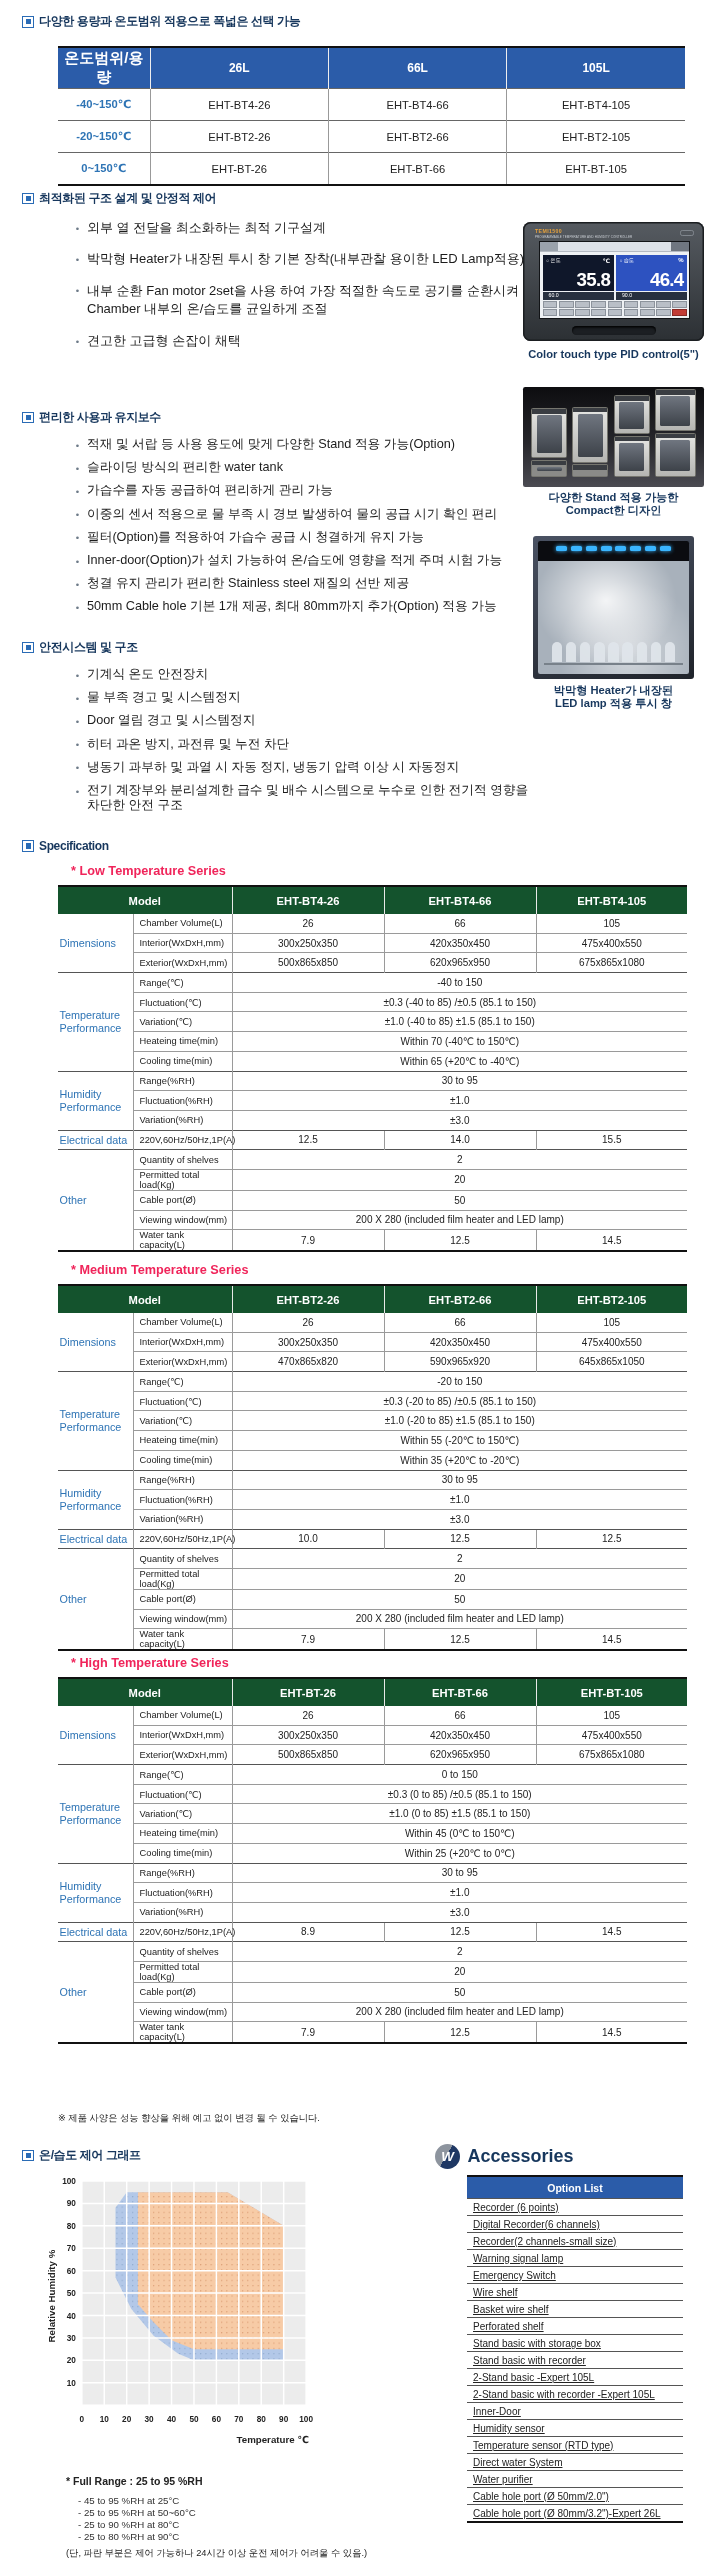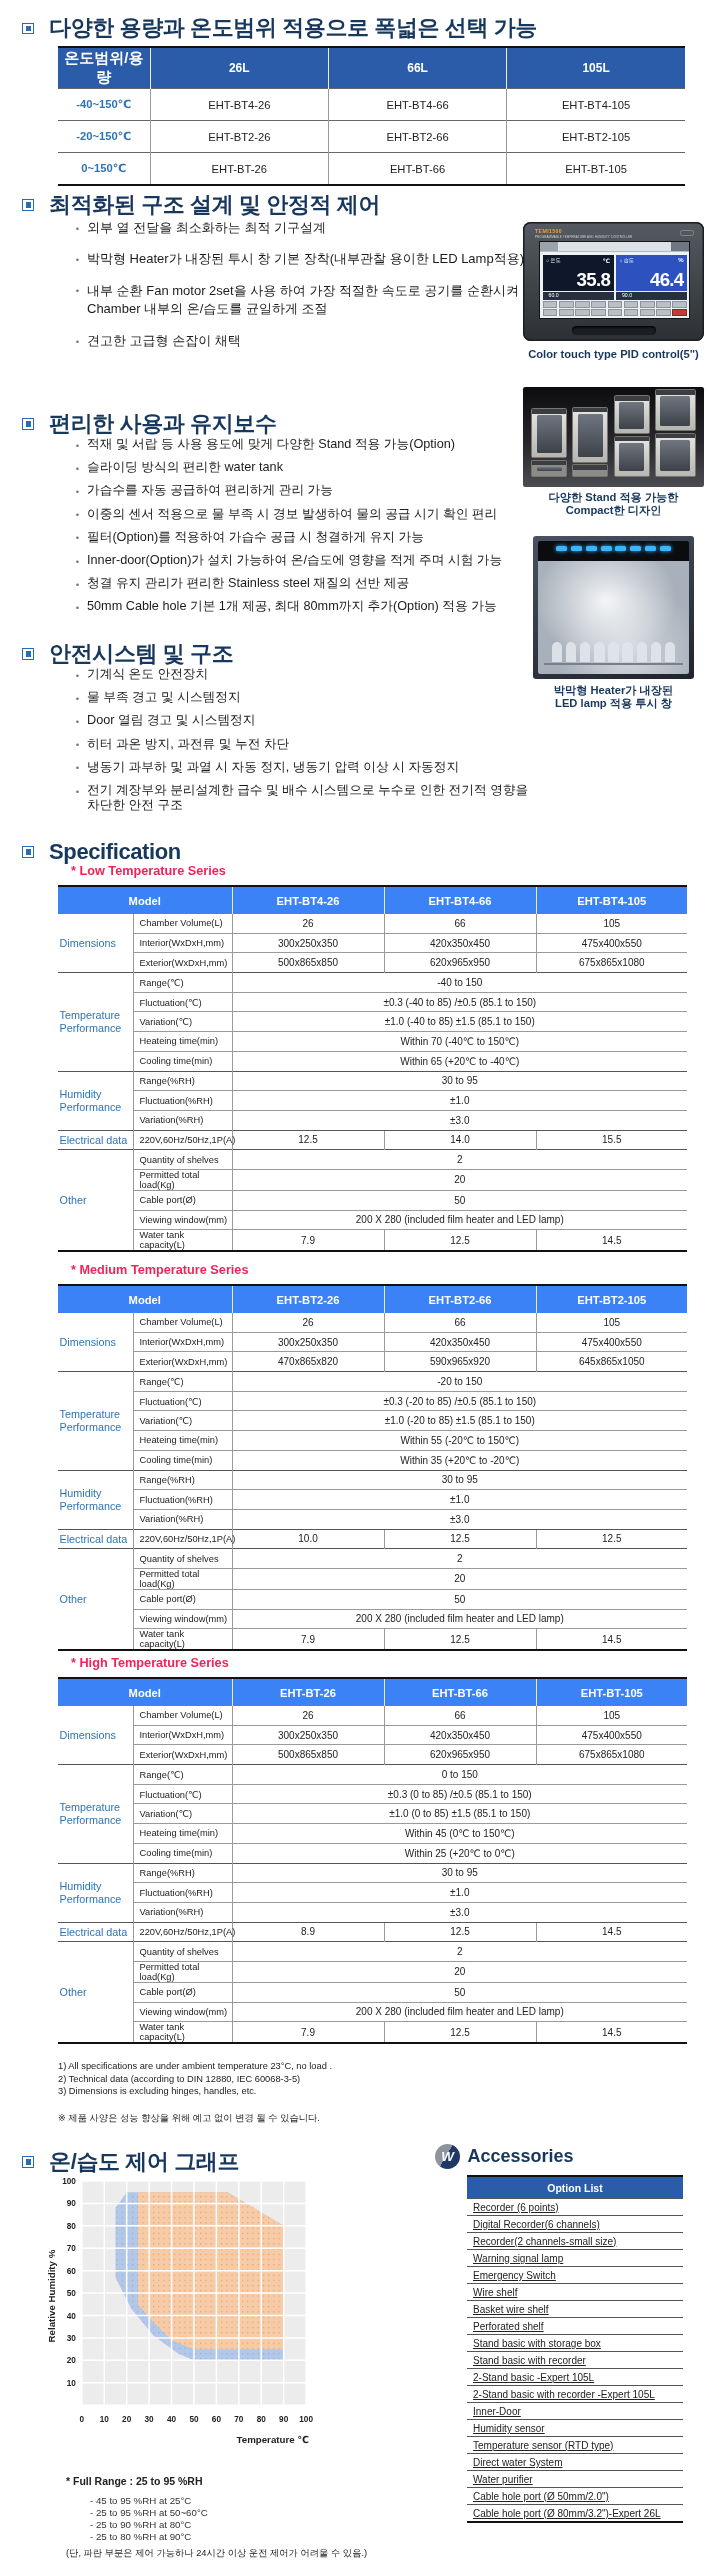--- a/index.html
+++ b/index.html
@@ -1,21 +1,21 @@
 <!DOCTYPE html>
 <html style="font-size:12px"><head>
 <meta charset="utf-8">
 <style>
   html,body{margin:0;padding:0;background:#fff;}
   #page{position:relative;width:709px;height:2576px;background:#fff;overflow:hidden;
         font-family:"Liberation Sans","DejaVu Sans",sans-serif;color:#1c1c1c;}
 
   
-  .sec-heading{position:absolute;display:flex;align-items:center;gap:15px;
-               font-size:22px;font-weight:bold;color:#17375d;letter-spacing:-0.4px;text-align:right;}
+  .sec-heading{position:absolute;display:flex;align-items:center;gap:5px;
+               font-size:12px;font-weight:bold;color:#17375d;letter-spacing:-0.4px;text-align:right;}
   .hicon{width:9.7px;height:9.7px;border:1.5px solid #2a6bb5;background:#fff;
          display:flex;align-items:center;justify-content:center;flex:0 0 auto;}
   .hicon::after{content:"";width:5.2px;height:5.2px;background:#2a6bb5;}
 
   
   .bullets{position:absolute;list-style:none;margin:0;padding:0;}
   .bullets li{position:relative;padding-left:15px;color:#1c1c1c;}
   .bullets li::before{content:"\2022";position:absolute;left:3.7px;top:0.7px;color:#6d7a88;font-size:9.7px;}
   .b-lg li{font-size:13px;line-height:18.7px;margin-bottom:12.7px;}
   .b-sm li{font-size:12.7px;line-height:15px;margin-bottom:8.2px;}
@@ -27,38 +27,38 @@
                 border-left:0.7px solid #eee;}
   .cap-table th:first-child{border-left:none;font-size:15px;}
   .cap-table td{height:29px;text-align:center;font-size:11.2px;color:#222;
                 border-top:1.5px solid #666;border-left:0.7px solid #999;}
   .cap-table td:first-child{border-left:none;color:#2e74b5;font-weight:bold;}
 
   
   .series-title{position:absolute;left:71px;font-size:12.7px;font-weight:bold;color:#f0245a;}
   .spec-table{position:absolute;left:58px;width:627px;border-collapse:collapse;table-layout:fixed;
               border-top:2.2px solid #111;border-bottom:2.2px solid #111;}
-  .spec-table th{background:#3b82f6;color:#fff;font-size:11.2px;font-weight:bold;height:25px;
+  .spec-table th{background:#14532d;color:#fff;font-size:11.2px;font-weight:bold;height:25px;
                  border-left:0.7px solid #e8e8e8;}
   .spec-table th:first-child{border-left:none;}
   .spec-table td{height:18.7px;font-size:10px;color:#222;text-align:center;
                  border-top:0.7px solid #9a9a9a;border-left:0.7px solid #9a9a9a;padding:0;}
   .spec-table td.group{color:#2e74b5;font-size:10.8px;text-align:left;border-left:none;
                        vertical-align:middle;line-height:12.7px;padding-left:1.5px;}
   .spec-table td.label{text-align:left;padding-left:6px;font-size:9.3px;}
   .spec-table tr.gstart td{border-top:1.5px solid #555;}
   .spec-table tbody tr:first-child td{border-top:none;}
 
   .notes{position:absolute;left:58px;font-size:9.3px;color:#222;line-height:12.7px;}
   .notice{position:absolute;left:58px;font-size:9.3px;color:#222;}
 
   
   #chart-wrap{position:absolute;left:37px;top:2169px;width:299px;height:306px;}
   .fn-title{position:absolute;left:66px;top:2475px;font-size:10.5px;color:#222;font-weight:bold;}
-  .fn-lines{position:absolute;left:78px;top:2495px;font-size:9.7px;color:#333;line-height:12px;margin-left:12px;}
+  .fn-lines{position:absolute;left:78px;top:2495px;font-size:9.7px;color:#333;line-height:12px;}
   .fn-caution{position:absolute;left:66px;top:2547px;font-size:9.3px;color:#222;}
 
   
   #acc-heading{position:absolute;left:435px;top:2144px;display:flex;align-items:center;gap:7.5px;}
   .acc-logo{width:25px;height:25px;border-radius:50%;
             background:linear-gradient(120deg,#8d949e 0 46%,#1f3864 46% 100%);
             color:#fff;font-weight:bold;font-style:italic;font-size:13.4px;
             display:flex;align-items:center;justify-content:center;}
   .acc-title{font-size:18px;font-weight:bold;color:#17375d;}
   .acc-table{position:absolute;left:467px;top:2175px;width:216px;border-collapse:collapse;
@@ -615,25 +615,20 @@
         </tr>
         <tr>
           <td class="label">Water tank capacity(L)</td>
           <td>7.9</td>
           <td>12.5</td>
           <td>14.5</td>
         </tr>
       </tbody>
     </table>
 
-  <div class="notes" style="top:2060px;">
-    <div>1) All specifications are under ambient temperature 23°C, no load .</div>
-    <div>2) Technical data (according to DIN 12880, IEC 60068-3-5)</div>
-    <div>3) Dimensions is excluding hinges, handles, etc.</div>
-  </div>
   <div class="notice" style="top:2112px;">※ 제품 사양은 성능 향상을 위해 예고 없이 변경 될 수 있습니다.</div>
 
   <div class="sec-heading" style="left:22.4px;top:2147px;">
     <span class="hicon"></span>
     <span>온/습도 제어 그래프</span>
   </div>
   <div id="chart-wrap"><svg width="299" height="299" viewBox="0 0 400 400">
         <defs>
           <pattern id="dots0" width="7" height="7" patternUnits="userSpaceOnUse">
             <circle cx="2" cy="2" r="0.9" fill="#8fa9cc"></circle>

